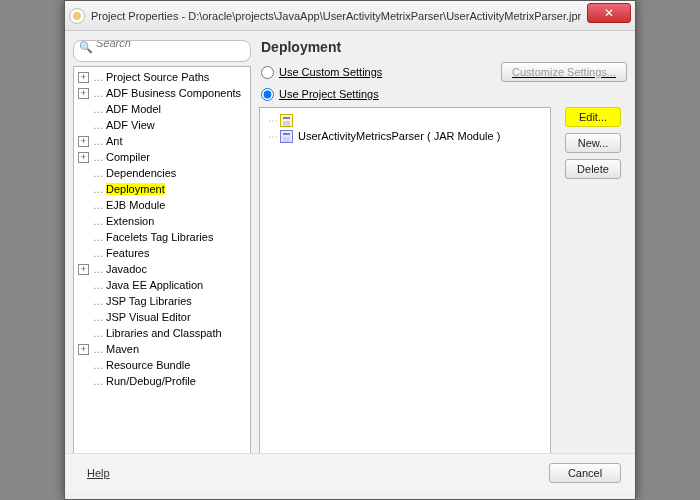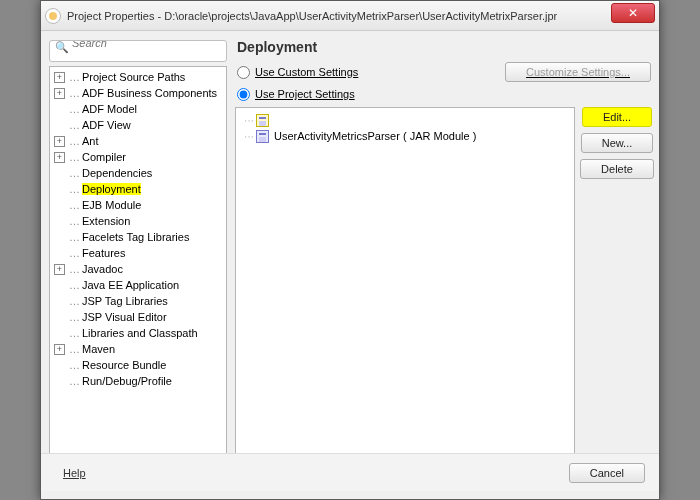--- a/index.html
+++ b/index.html
@@ -1,40 +1,40 @@
 <!DOCTYPE html>
 <html><head>
 <meta charset="utf-8">
 <style>
   * { box-sizing: border-box; font-family: "Segoe UI", Tahoma, sans-serif; font-size: 11px; }
   body { margin: 0; background: #888; }
-  .window { width: 620px; height: 500px; background: #f0f0f0; border: 1px solid #5a5a5a; position: relative; box-shadow: 0 0 10px rgba(0,0,0,0.5); margin: 0 auto; }
+  .window { width: 572px; height: 500px; background: #f0f0f0; border: 1px solid #5a5a5a; position: relative; box-shadow: 0 0 10px rgba(0,0,0,0.5); margin: 0 auto; }
   .titlebar { height: 30px; background: linear-gradient(#f8f8f8,#e6e6e6); border-bottom: 1px solid #ccc; display: flex; align-items: center; padding: 0 4px; }
   .titlebar .icon { width: 16px; height: 16px; margin-right: 6px; display:inline-block; background:#fff; border:1px solid #bbb; border-radius:50%; position:relative;}
   .titlebar .icon:after{content:""; position:absolute; inset:3px; border-radius:50%; background:#f5c96b;}
   .titlebar .title { flex: 1; color: #333; white-space: nowrap; overflow: hidden; text-overflow: ellipsis; }
   .titlebar .close { width: 44px; height: 20px; background: linear-gradient(#e67,#c33); border: 1px solid #a22; border-radius: 3px; color: #fff; text-align: center; line-height: 18px; font-size: 12px; cursor: pointer; margin-top:-6px;}
   .body { position: absolute; top: 30px; left: 0; right: 0; bottom: 38px; display: flex; padding: 6px 8px 0 8px; gap: 8px; }
   .left-pane { width: 178px; display: flex; flex-direction: column; }
   .search-wrap { position: relative; margin-bottom: 4px; }
   .search-wrap .search-icon { position: absolute; left: 6px; top: 4px; font-size: 11px; color: #888; }
-  .search { width: 100%; height: 22px; border: 1px solid #c0c0c0; border-radius: 3px; padding: 2px 6px 18px 22px; color: #888; font-style: italic; background:#fff; }
+  .search { width: 100%; height: 22px; border: 1px solid #c0c0c0; border-radius: 8px; padding: 2px 6px 18px 22px; color: #888; font-style: italic; background:#fff; }
   .tree-box { flex: 1; border: 1px solid #b5b5b5; background: #fff; overflow: auto; padding: 2px 0; }
   .tree-item { display: flex; align-items: center; height: 16px; padding-left: 4px; cursor: pointer; white-space: nowrap; }
   .tree-item .exp { width: 11px; height: 11px; border: 1px solid #8a8a8a; display: inline-flex; align-items:center; justify-content:center; margin-right: 4px; font-size: 9px; line-height: 9px; color:#555; background:#fdfdfd;}
   .tree-item .noexp { width: 11px; display:inline-block; margin-right:4px;}
   .tree-item .dots { color:#888; margin-right:3px; letter-spacing:-1px;}
   .tree-item .lbl { color:#000;}
   .tree-item.sel .lbl { background: #ffff00; }
   .right-pane { flex: 1; display:flex; flex-direction:column; }
   .right-pane h2 { font-size: 14px; font-weight: bold; margin: 2px 0 8px 2px; color:#333;}
   .radio-row { display: flex; align-items:center; margin: 0 0 4px 2px; height:18px;text-decoration:underline;}
   .radio-row input { margin: 0 5px 0 0;}
   .radio-row .spacer { flex:1;}
-  .btn { background: linear-gradient(#fdfdfd,#e5e5e5); border: 1px solid #adadad; border-radius: 3px; padding: 3px 20px; min-width: 56px; cursor: pointer; color:#222;}
+  .btn { background: linear-gradient(#fdfdfd,#e5e5e5); border: 1px solid #adadad; border-radius: 3px; padding: 3px 10px; min-width: 56px; cursor: pointer; color:#222;}
   .btn.wide { min-width: 120px;}
   .btn.disabled { color:#9b9b9b; cursor:default;}
   .btn.hl { background:#ffff00; border-color:#d4d400;}
   .profiles-label { margin: 6px 0 1px 2px; color:#222;}
   .profiles-area { flex:1; display:flex; gap:8px; min-height:0;}
   .profiles-list { flex:1; border:1px solid #b5b5b5; background:#fff; padding:4px 2px; overflow:auto;}
   .prof-item { display:flex; align-items:center; height:16px; padding-left:6px; cursor:pointer;}
   .prof-item .tree-conn { color:#bbb; font-size:10px; margin-right:2px;}
   .prof-item .jar-ic { width:13px; height:13px; background:#e8e8ff; border:1px solid #7777cc; margin-right:5px; position:relative;}
   .prof-item .jar-ic:before{content:""; position:absolute; left:2px; top:2px; right:2px; height:2px; background:#7777cc;}

